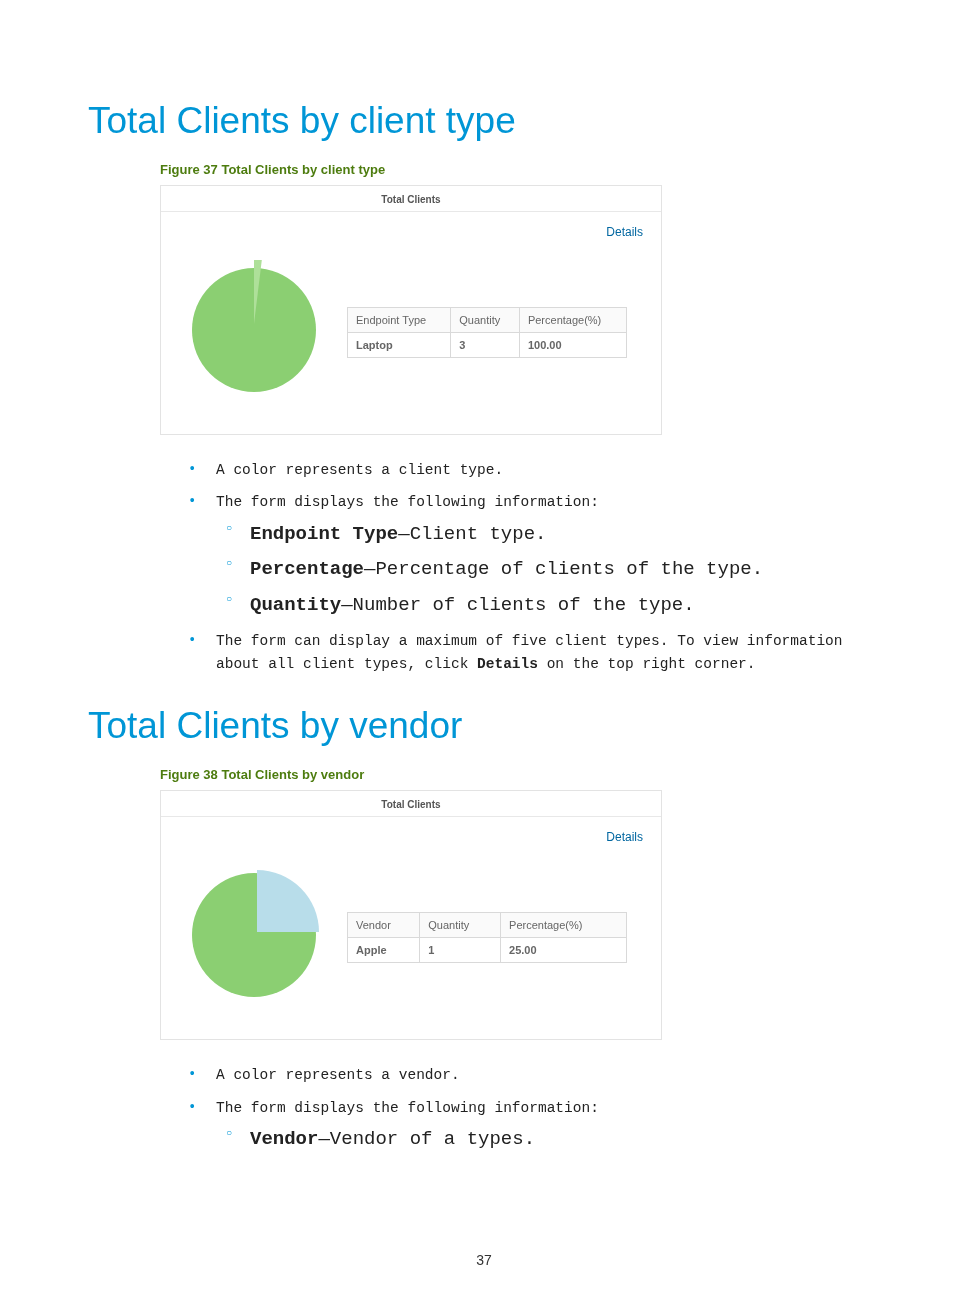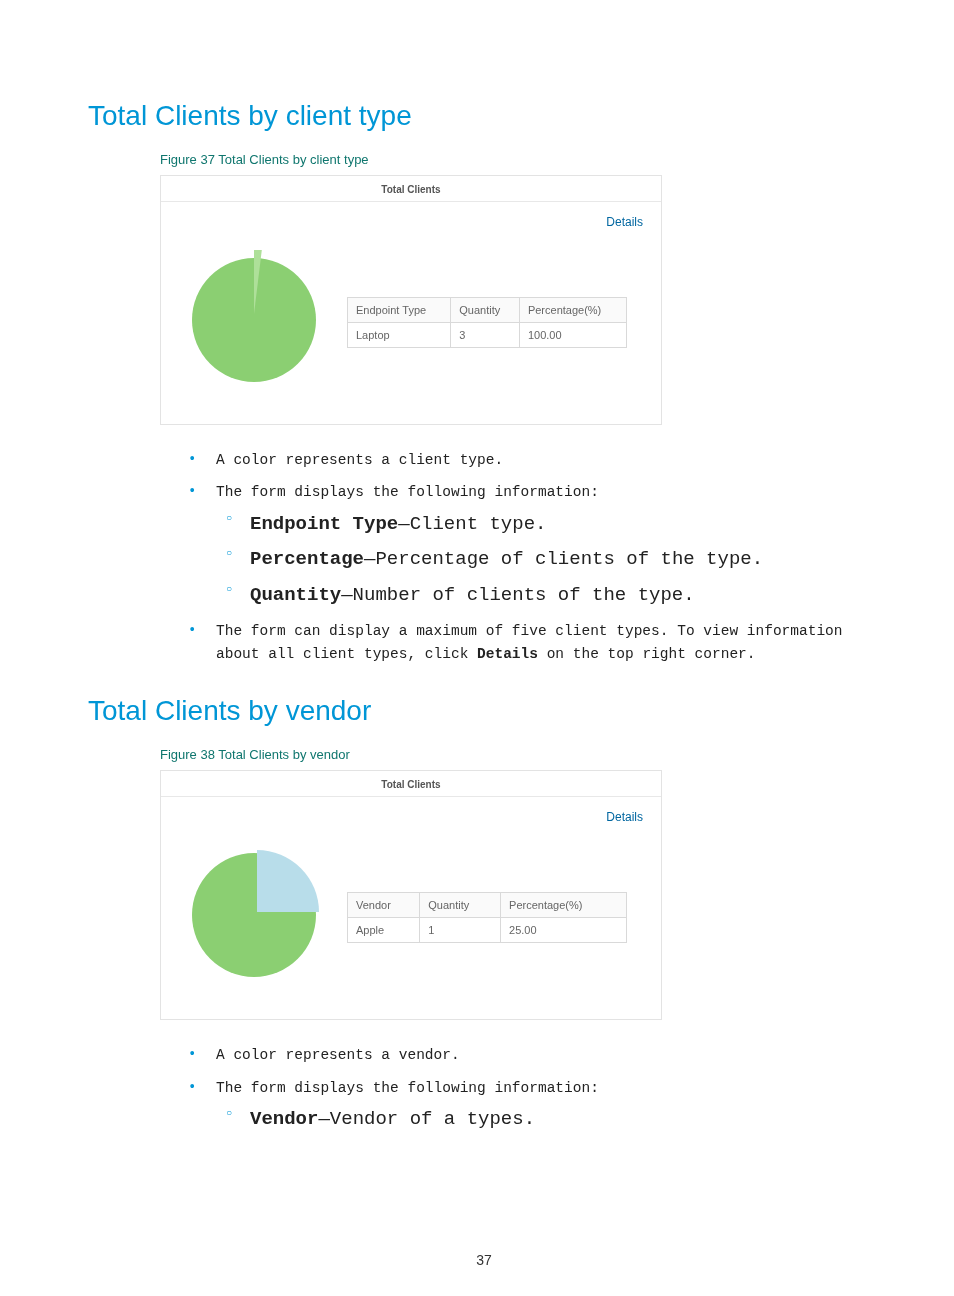--- a/index.html
+++ b/index.html
@@ -12,29 +12,29 @@
   }
   .page {
     width: 954px;
     min-height: 1296px;
     margin: 0 auto;
     box-sizing: border-box;
     padding: 100px 88px 0 88px;
     position: relative;
   }
   h2.section-heading {
-    font-size: 28px;
+    font-size: 37px;
     font-weight: 300;
     color: #0096d6;
     margin: 0 0 20px 0;
   }
   .figure-caption {
     font-size: 13px;
-    font-weight: 400;
-    color: #0f766e;
+    font-weight: 700;
+    color: #4d7c0f;
     margin: 0 0 8px 72px;
   }
   .panel {
     width: 500px;
     margin-left: 72px;
     border: 1px solid #e3e3e3;
     background: #fff;
   }
   .panel-title {
     text-align: center;
@@ -69,21 +69,21 @@
   .data-tbl {
     border-collapse: collapse;
     font-size: 11px;
     color: #666;
     width: 280px;
   }
   .data-tbl th, .data-tbl td {
     border: 1px solid #d9d9d9;
     padding: 6px 8px;
     text-align: left;
-    font-weight: 400;
+    font-weight: 700;
   }
   .data-tbl th {
     color: #666;
     font-weight: 400;
     background: #fafafa;
   }
   ul.outer {
     margin: 24px 0 30px 100px;
     padding: 0;
     list-style: none;

